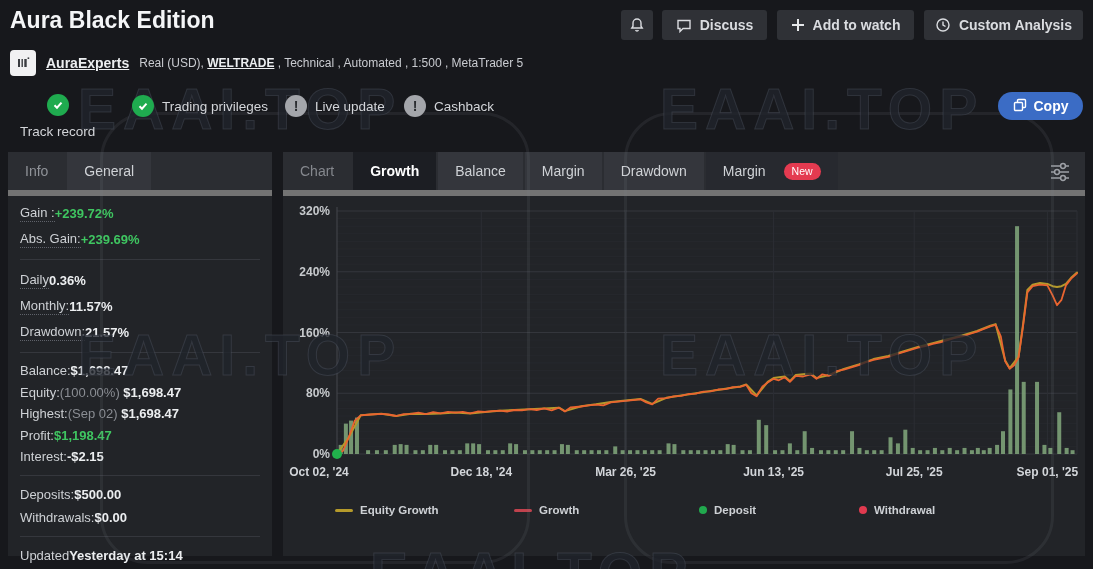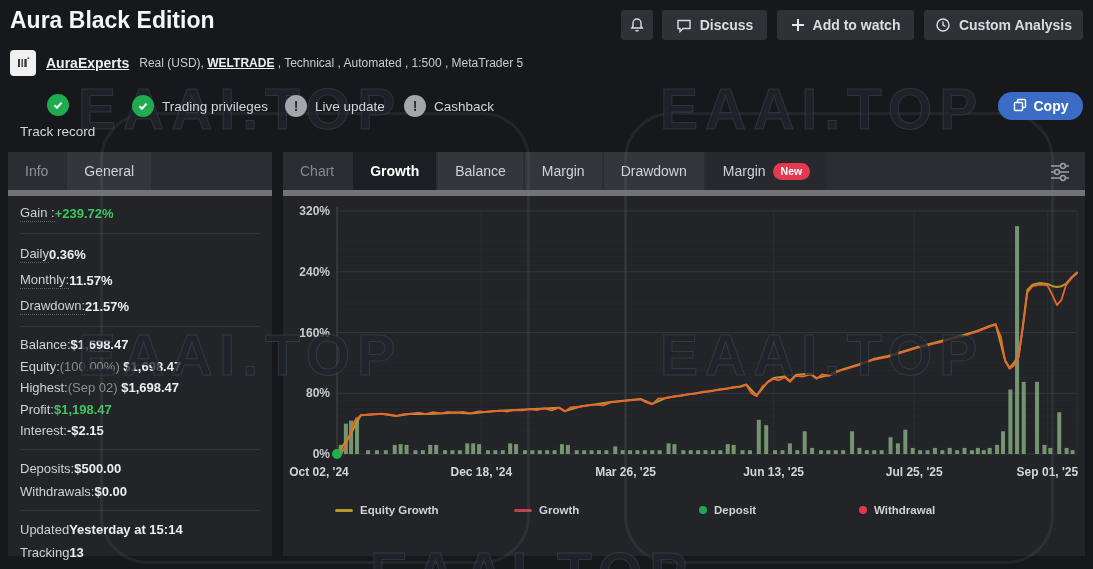--- a/index.html
+++ b/index.html
@@ -49,21 +49,21 @@
   .panel{position:absolute;background:#222428;z-index:40;}
   #left-panel{left:8px;top:152px;width:264px;height:404px;}
   #chart-panel{left:283px;top:152px;width:802px;height:404px;}
   .tabbar{height:38px;background:#2b2d32;display:flex;align-items:stretch;border-bottom:6px solid #737373;}
   .tab{display:flex;align-items:center;padding:0 17px;font-size:14px;color:#cfd2d6;cursor:pointer;margin-right:2px;white-space:nowrap;}
   .tab--plain{color:#8f9298;background:transparent;}
   .tab--dim{color:#85888e;background:transparent;}
   .tab--active{background:#1c1e23;color:#ffffff;font-weight:600;}
   .tab--chip{background:#34363c;}
   .tab--chipdark{background:#27292f;}
-  .pill-new{background:#e43a50;color:#fff;font-size:10.5px;font-weight:700;padding:2.5px 8px;border-radius:9px;margin-left:7px;}
+  .pill-new{background:#e43a50;color:#fff;font-size:10.5px;font-weight:400;padding:2.5px 8px;border-radius:9px;margin-left:18px;}
   .sliders{position:absolute;right:13px;top:9px;width:24px;height:22px;cursor:pointer;}
   
   #stat-rows{padding:4px 12px 0 12px;}
   .srow{display:flex;justify-content:flex-start;align-items:center;font-size:13px;}
   .srow.lg{height:26px;}
   .srow.md{height:21.5px;}
   .srow.sm{height:23px;}
   .srow .lbl{color:#ced1d5;}
   .srow .lbl.dotted{border-bottom:1px dotted #5f626a;padding-bottom:1px;cursor:help;}
   .srow .val{font-weight:700;color:#eceef0;}
@@ -174,20 +174,24 @@
 
 <div class="panel" id="left-panel">
   <div class="tabbar">
     <div class="tab tab--plain">Info</div>
     <div class="tab tab--chip">General</div>
   </div>
   <div id="stat-rows">
       <div class="srow lg">
         <span class="lbl dotted">Gain :</span>
         <span class="val green">+239.72%</span>
+      </div>
+      <div class="srow lg">
+        <span class="lbl dotted">Abs. Gain:</span>
+        <span class="val green">+239.69%</span>
       </div>
       <div class="sdiv"></div>
       <div class="srow lg">
         <span class="lbl dotted">Daily</span>
         <span class="val">0.36%</span>
       </div>
       <div class="srow lg">
         <span class="lbl dotted">Monthly:</span>
         <span class="val">11.57%</span>
       </div>

